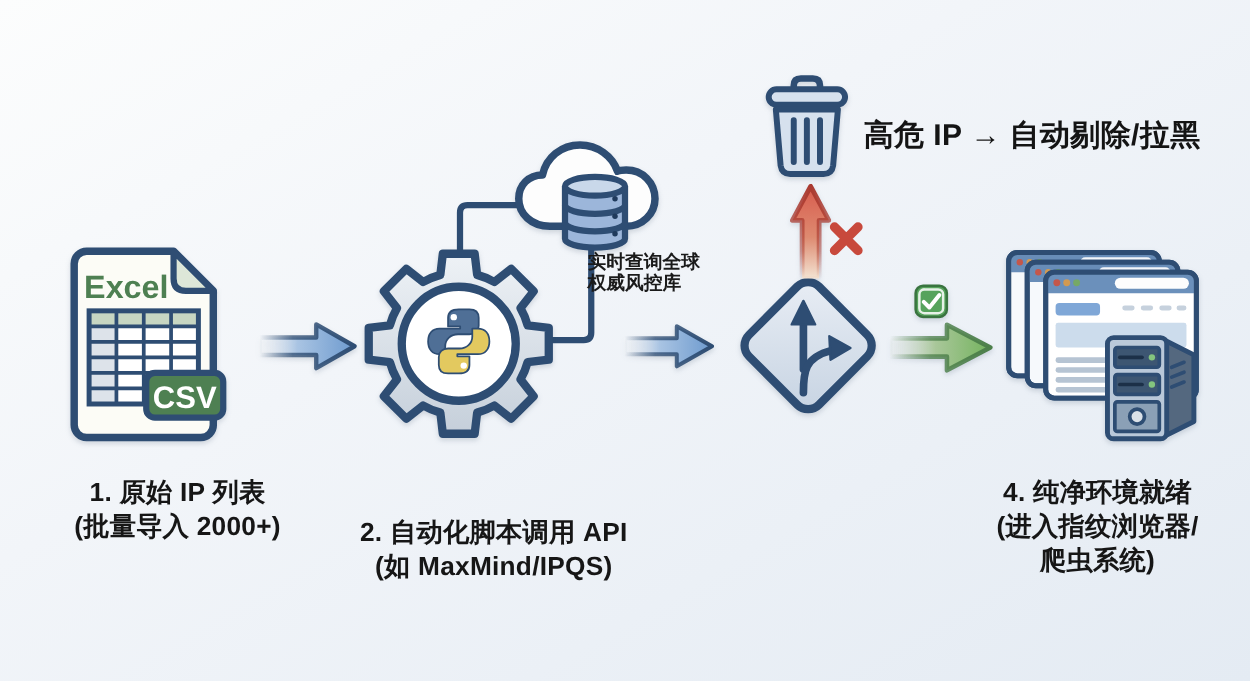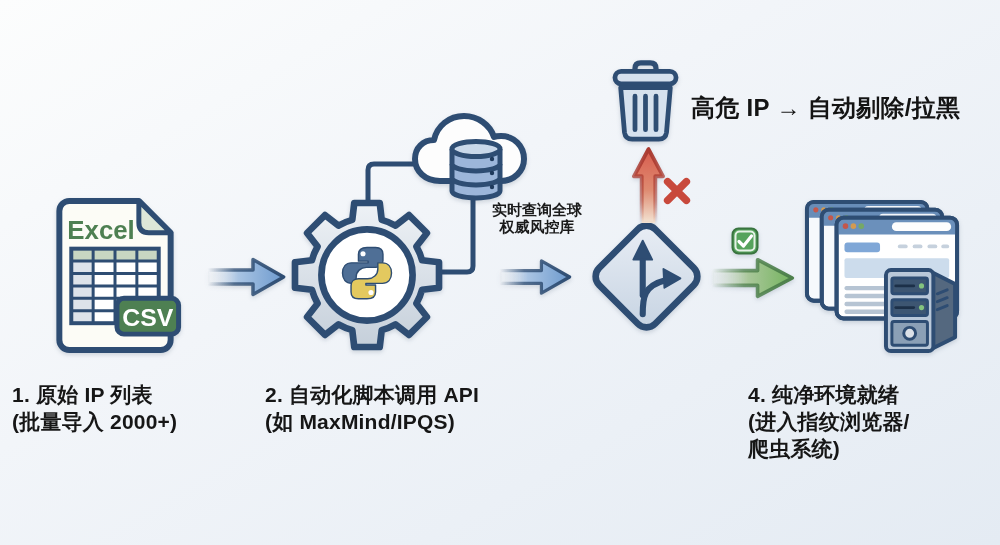--- a/index.html
+++ b/index.html
@@ -4,25 +4,25 @@
 <style>
   html,body{margin:0;padding:0;}
   .canvas{
     position:relative;width:1000px;height:545px;overflow:hidden;
     background:linear-gradient(150deg,#fcfdfd 0%,#f2f5f9 40%,#e4ebf3 100%);
     font-family:"Liberation Sans","DejaVu Sans",sans-serif;
   }
   .abs{position:absolute;}
   .icon{filter:drop-shadow(0 2px 2px rgba(40,60,90,0.18));}
   .caption{
-    position:absolute;top:381px;width:260px;text-align:left;
+    position:absolute;top:381px;width:260px;text-align:center;
     font-weight:700;font-size:21px;line-height:27px;color:#161616;letter-spacing:.2px;
   }
   .cloud-note{
-    position:absolute;left:470px;top:201px;width:134px;text-align:center;
+    position:absolute;left:470px;top:201px;width:134px;text-align:left;
     font-weight:700;font-size:15px;line-height:17px;color:#1a1a1a;
   }
   .reject-note{
     position:absolute;left:691px;top:92px;white-space:nowrap;
     font-weight:700;font-size:24px;color:#141414;letter-spacing:.3px;
   }
   svg text{font-family:"Liberation Sans","DejaVu Sans",sans-serif;font-weight:700;}
 </style>
 </head>
 <body>
@@ -224,21 +224,21 @@
       <circle cx="36" cy="44" r="2.6" fill="#84c47e"></circle>
       <rect x="6" y="58" width="36" height="24" rx="2" fill="#8ba0b6" stroke="#2e4d73" stroke-width="3"></rect>
       <circle cx="24" cy="70" r="6" fill="#dbe1e8" stroke="#2e4d73" stroke-width="3"></circle>
     </g>
   </svg>
 
   <div class="caption" style="left:12px;">
     <div>1. 原始 IP 列表</div>
     <div>(批量导入 2000+)</div>
   </div>
-  <div class="caption" style="left:265px;">
+  <div class="caption" style="left:265px;margin-top:32px;">
     <div>2. 自动化脚本调用 API</div>
     <div>(如 MaxMind/IPQS)</div>
   </div>
   <div class="caption" style="left:748px;">
     <div>4. 纯净环境就绪</div>
     <div>(进入指纹浏览器/</div>
     <div>爬虫系统)</div>
   </div>
 
 </div>

